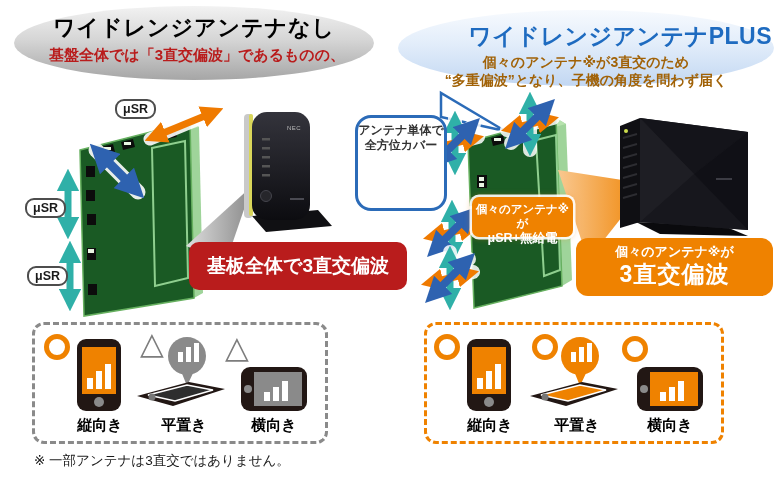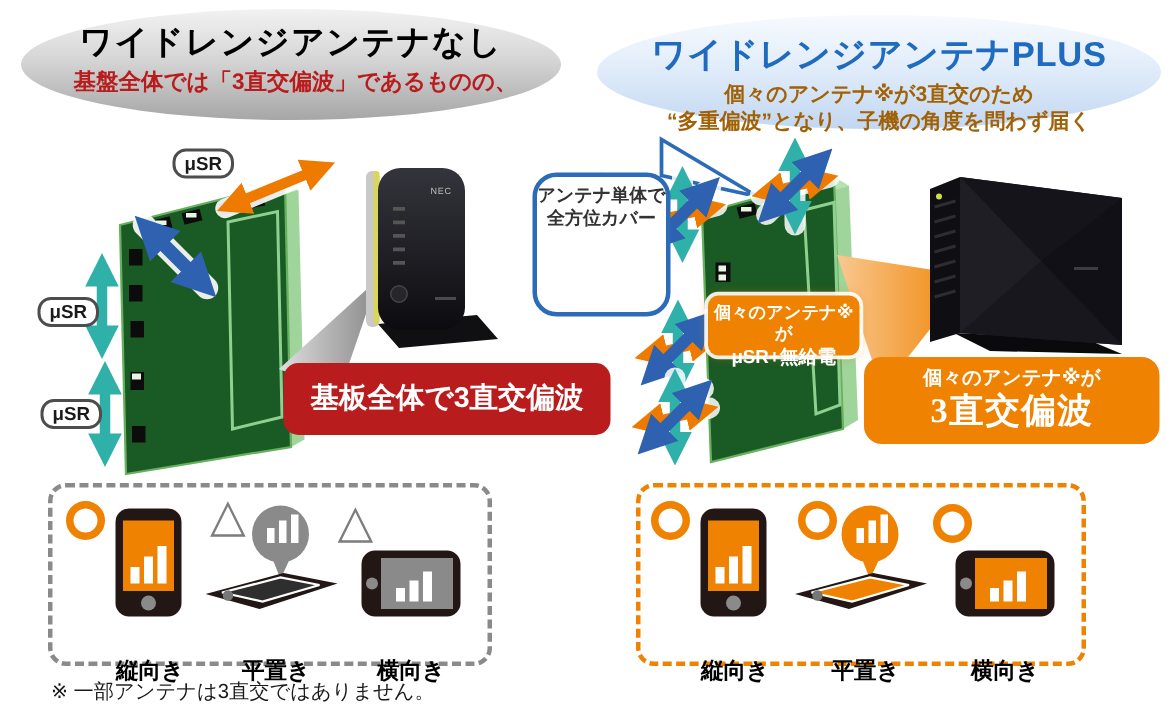--- a/index.html
+++ b/index.html
@@ -14,21 +14,21 @@
   .hdr-ellipse-left {
     left:14px; top:6px; width:360px; height:74px; border-radius:50%;
     background:linear-gradient(180deg,#f2f2f2 0%,#d6d6d6 45%,#a6a6a6 100%);
   }
   .hdr-ellipse-right {
     left:398px; top:10px; width:376px; height:76px; border-radius:50%;
     background:linear-gradient(180deg,#f7fafe 0%,#e2edfa 45%,#c2d7f2 100%);
   }
   .title-left { left:24px; top:13px; width:340px; text-align:center;
     font-size:22px; font-weight:bold; color:#000000; letter-spacing:1px; }
-  .title-right { left:400px; top:21px; width:372px; text-align:center;
+  .title-right { left:400px; top:21px; width:372px; text-align:right;
     font-size:23px; font-weight:bold; color:#1e6bc0; letter-spacing:0.5px; }
   .sub-left { left:24px; top:45px; width:346px; text-align:center;
     font-size:15px; font-weight:bold; color:#b91c1c; line-height:19px; }
   .sub-right { left:400px; top:53px; width:372px; text-align:center;
     font-size:14px; font-weight:bold; color:#a16207; line-height:18px; }
 
   
   .tag {
     background:#fff; border:2px solid #4d4d4d; border-radius:9px;
     font-size:12.5px; font-weight:bold; color:#1a1a1a;
@@ -40,21 +40,21 @@
   .badge-gray {
     left:189px; top:242px; width:218px; height:48px;
     background:#b91c1c; border-radius:10px; color:#fff;
     font-size:19px; font-weight:bold; text-align:center; line-height:48px; z-index:7;
   }
   .badge-orange-big {
     left:576px; top:238px; width:197px; height:58px;
     background:#ef8200; border-radius:12px; color:#fff; text-align:center; z-index:7;
   }
   .badge-orange-big .l1 { font-size:13px; font-weight:bold; padding-top:6px; line-height:16px; }
-  .badge-orange-big .l2 { font-size:23px; font-weight:bold; line-height:28px; letter-spacing:1px;font-family:Liberation Serif, serif; }
+  .badge-orange-big .l2 { font-size:23px; font-weight:bold; line-height:28px; letter-spacing:1px; }
   .badge-board {
     left:472px; top:197px; width:101px; height:40px;
     background:#ef8200; border-radius:7px; color:#fff; text-align:center; z-index:7;
     box-shadow:0 0 0 2.5px rgba(255,255,255,0.9), 0 0 7px rgba(239,130,0,0.55);
   }
   .badge-board .l1 { font-size:11.5px; font-weight:bold; padding-top:5px; line-height:14px; }
   .badge-board .l2 { font-size:12.5px; font-weight:bold; line-height:16px; }
 
   
   .callout {
@@ -69,21 +69,21 @@
   .obox { border-radius:12px; z-index:1; }
   .obox-left  { left:32px;  top:322px; width:296px; height:122px; border:3px dashed #8a8a8a; }
   .obox-right { left:424px; top:322px; width:300px; height:122px; border:3px dashed #ef8200; }
 
   .marker { width:26px; height:26px; z-index:3; }
   .marker-circle { border:5px solid #ef8200; border-radius:50%; }
   .marker-triangle::before { content:"△"; font-size:31px; line-height:24px;
     color:#7d7d7d; font-weight:bold; display:block; }
 
   .olabel { width:80px; text-align:center; font-size:15px; font-weight:bold;
-    color:#000; z-index:3;margin-top:22px; }
+    color:#000; z-index:3; }
 
   .foot-left  { left:34px; top:452px; font-size:13.5px; color:#1a1a1a; }
   .foot-right { left:560px; top:452px; width:216px; text-align:right;
     font-size:15px; color:#000; }
 
   .nec-logo { left:287px; top:125px; font-size:6px; color:#bbb; z-index:6; letter-spacing:0.5px; }
 
   svg { display:block; }
   .scene { left:0; top:0; z-index:2; }
   .over  { z-index:6; }

